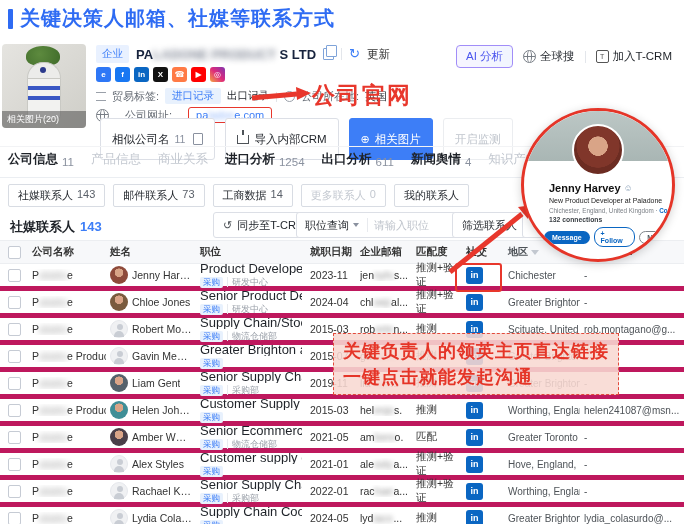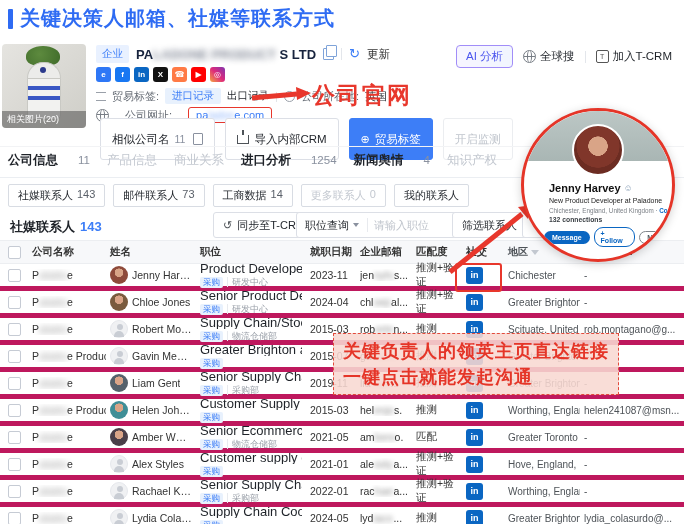--- a/index.html
+++ b/index.html
@@ -81,21 +81,21 @@
   .btn-primary{background:#3d7ef7;border-color:#3d7ef7;color:#fff;}
   .radar-ico{font-size:11px;color:#fff;}
   .btn-disabled{color:#bfc4cc;border-color:#ebedf0;}
 
   .hr-line{position:absolute;left:0;top:146px;width:100%;height:1px;background:#f2f3f5;}
 
   
   .tabs{position:absolute;left:0;top:152px;width:100%;height:26px;border-bottom:1px solid #ebeef2;
         display:flex;padding-left:8px;box-sizing:border-box;}
   .tab{position:relative;margin-right:17px;font-size:12.5px;color:#1f2329;font-weight:700;
-       padding-bottom:9px;display:flex;gap:20px;align-items:center;cursor:default;}
+       padding-bottom:9px;display:flex;gap:4px;align-items:flex-end;cursor:default;}
   .tab .tcount{font-weight:400;color:#8a919f;font-size:11.5px;}
   .tab.active{color:#3d7ef7;}
   .tab.active .tcount{color:#3d7ef7;font-weight:700;}
   .tab.active::after{content:"";position:absolute;left:0;right:0;bottom:0;height:2.5px;background:#3d7ef7;}
   .tab.disabled{color:#c3c8d0;font-weight:400;}
 
   .chips{position:absolute;left:8px;top:184px;display:flex;gap:8px;}
   .chip{border:1px solid #d8dce3;border-radius:2px;padding:3px 9px;font-size:11px;color:#1f2329;
         display:flex;gap:4px;background:#fff;}
   .chip .ccount{color:#5a6069;}
@@ -271,21 +271,21 @@
       <span>相似公司名</span>
       <span class="cnt">11</span>
       <span class="docico"></span>
     </span>
     <span class="btn">
       <span class="impico"></span>
       <span>导入内部CRM</span>
     </span>
     <span class="btn btn-primary">
       <span class="radar-ico">⊕</span>
-      <span>贸易标签</span>
+      <span>相关图片</span>
     </span>
     <span class="btn btn-disabled">
       <span>开启监测</span>
     </span>
   </div>
 
   <div class="hr-line"></div>
 
   <div class="tabs">
       <div class="tab normal">
@@ -294,20 +294,24 @@
       </div>
       <div class="tab disabled">
         <span>产品信息</span>
       </div>
       <div class="tab disabled">
         <span>商业关系</span>
       </div>
       <div class="tab normal">
         <span>进口分析</span>
         <span class="tcount">1254</span>
+      </div>
+      <div class="tab normal">
+        <span>出口分析</span>
+        <span class="tcount">611</span>
       </div>
       <div class="tab normal">
         <span>新闻舆情</span>
         <span class="tcount">4</span>
       </div>
       <div class="tab disabled">
         <span>知识产权</span>
       </div>
     </div>
 

